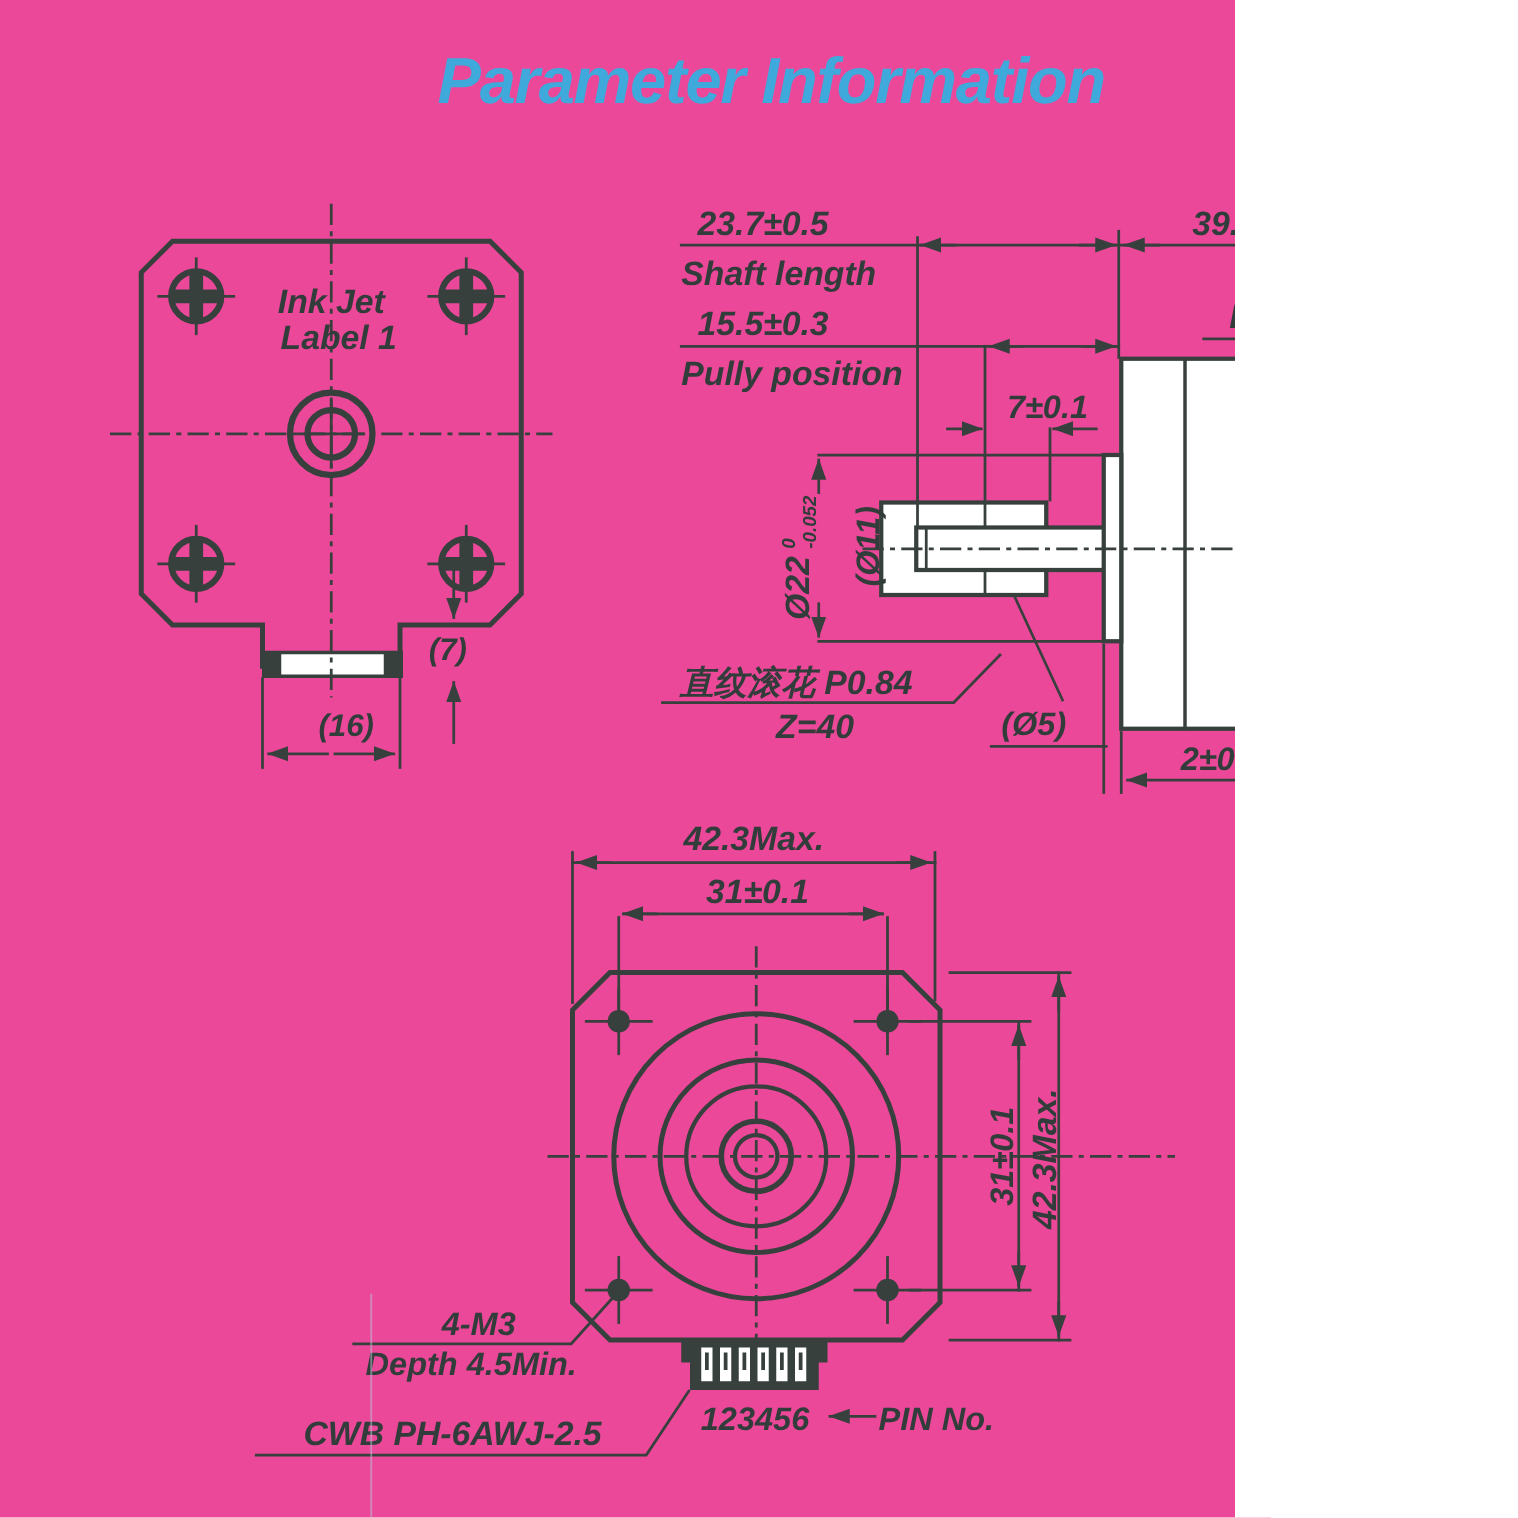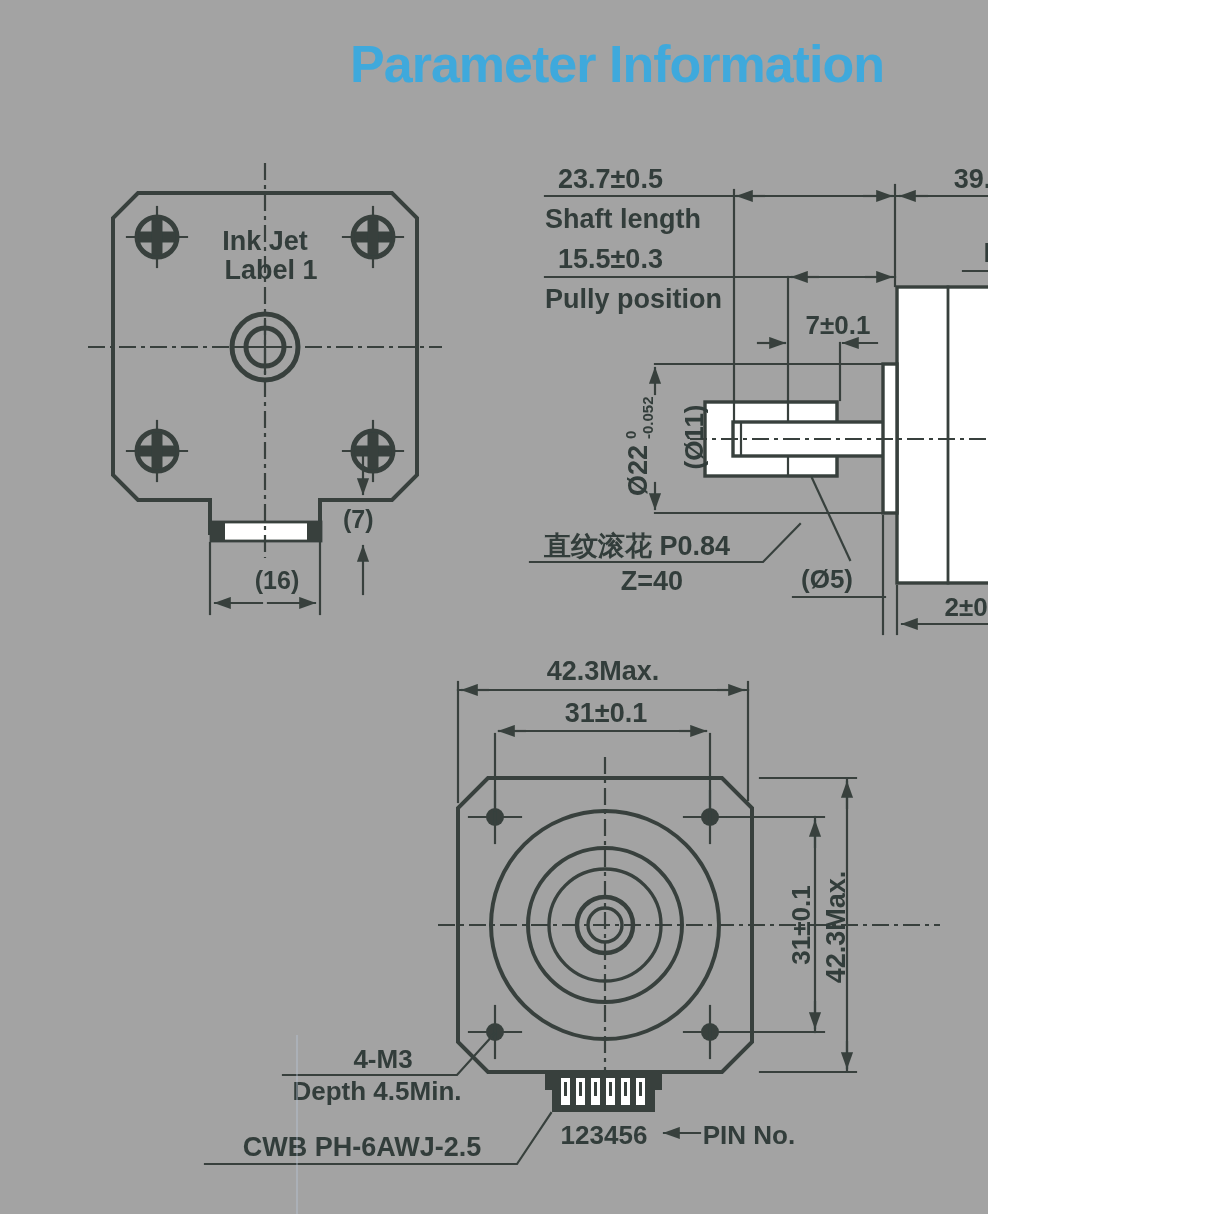--- a/index.html
+++ b/index.html
@@ -1,17 +1,17 @@
 <!DOCTYPE html>
 <html><head>
 <meta charset="utf-8">
 <style>
   html,body{margin:0;padding:0;background:#ffffff;}
-  #stage{position:relative;width:988px;height:1214px;background:#a3a3a3;overflow:hidden;
-         font-family:"Liberation Sans",sans-serif;}
+  #stage{position:relative;width:988px;height:1214px;background:#ec4899;overflow:hidden;
+         font-family:"Liberation Sans",sans-serif;font-style:italic;}
   svg{position:absolute;left:0;top:0;}
   .ln{stroke:#37413D;fill:none;stroke-linecap:square;}
   .w4{stroke-width:4;}
   .w35{stroke-width:3.4;}
   .w3{stroke-width:2.8;}
   .thin{stroke-width:2.2;}
   .cl{stroke:#37413D;stroke-width:2.2;fill:none;stroke-dasharray:17 5 4 5;}
   .fillink{fill:#37413D;stroke:none;}
   .whitefill{fill:#ffffff;}
   .dimt{font-family:"Liberation Sans",sans-serif;font-weight:bold;fill:#333D3A;}

